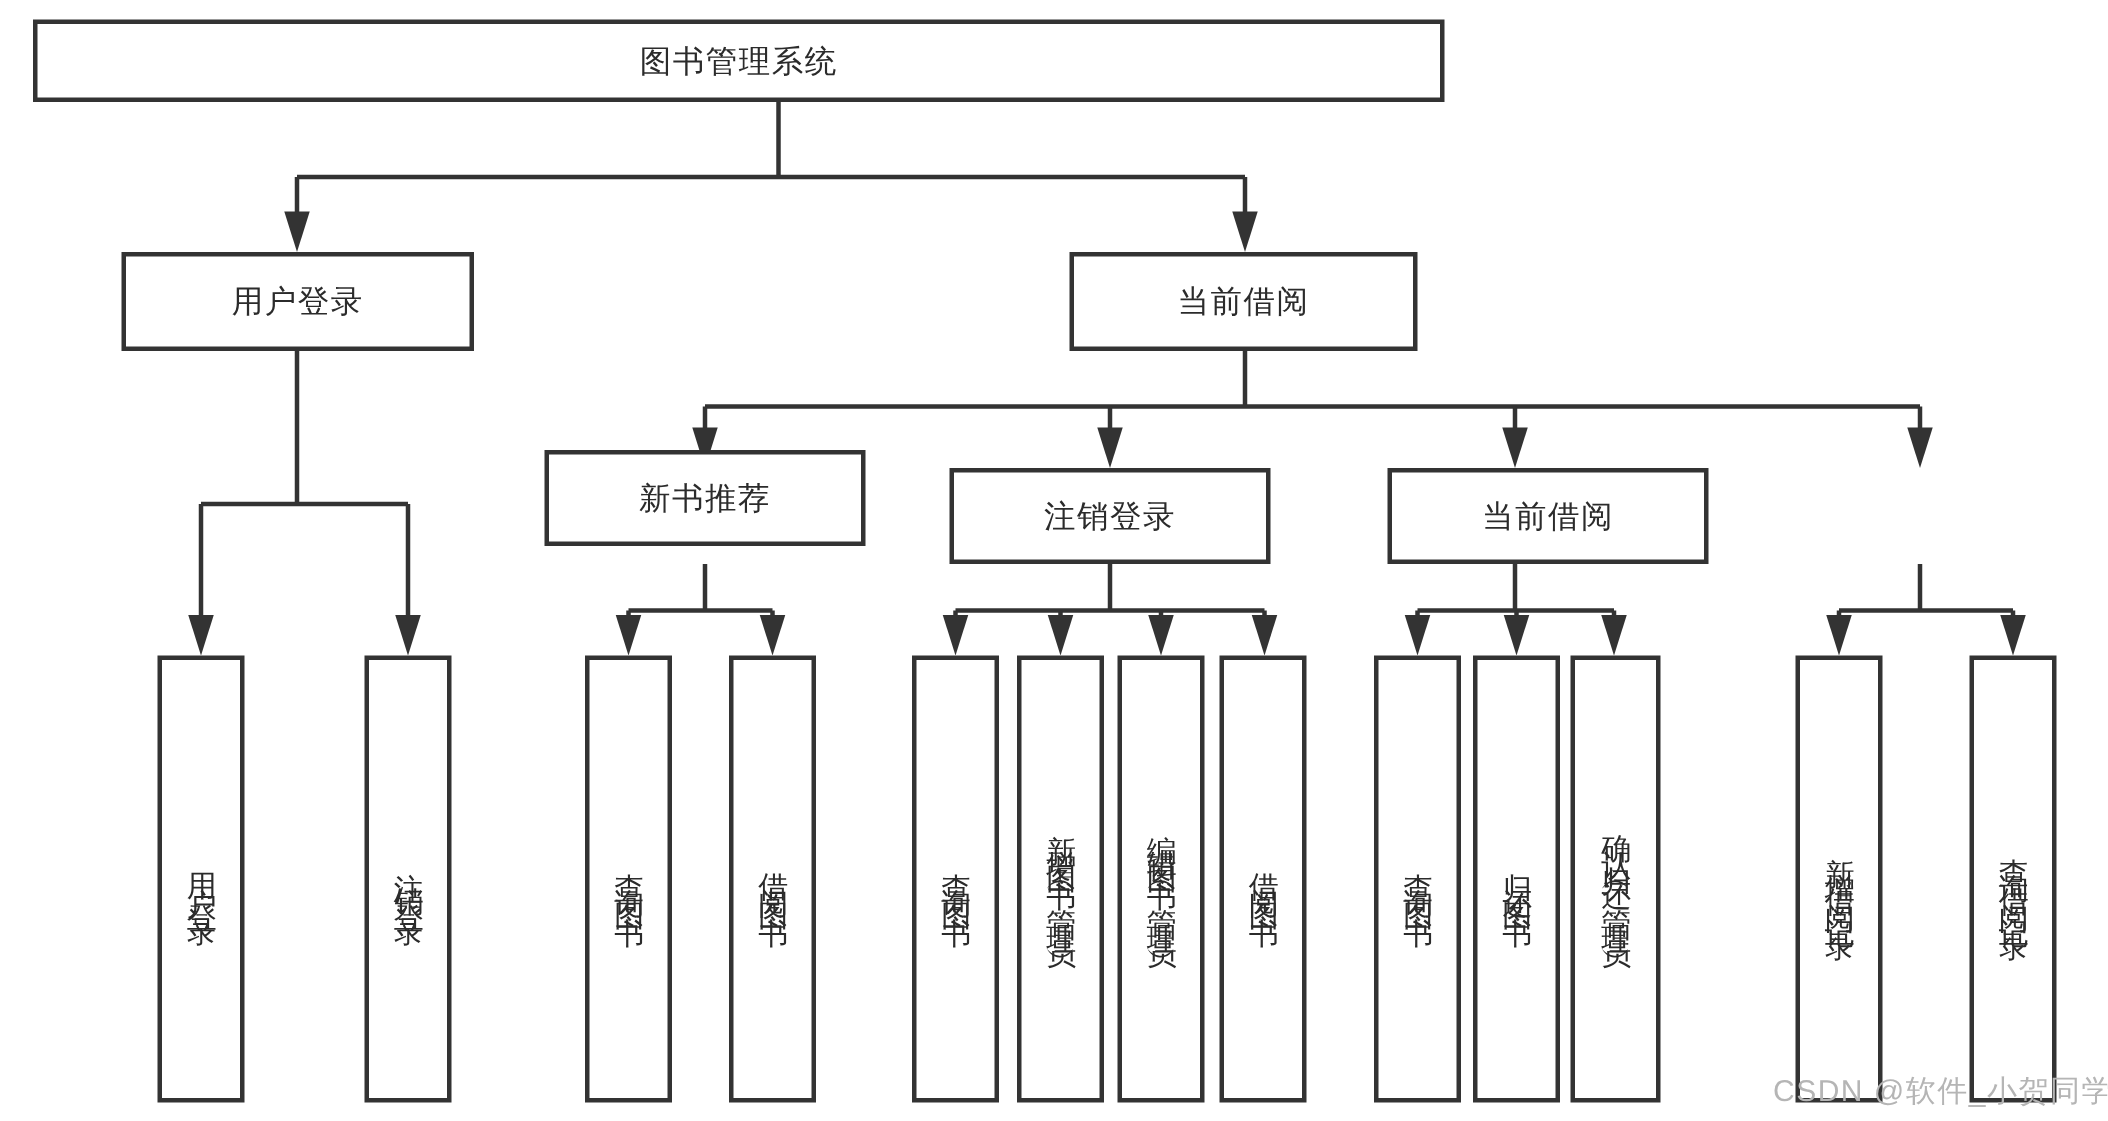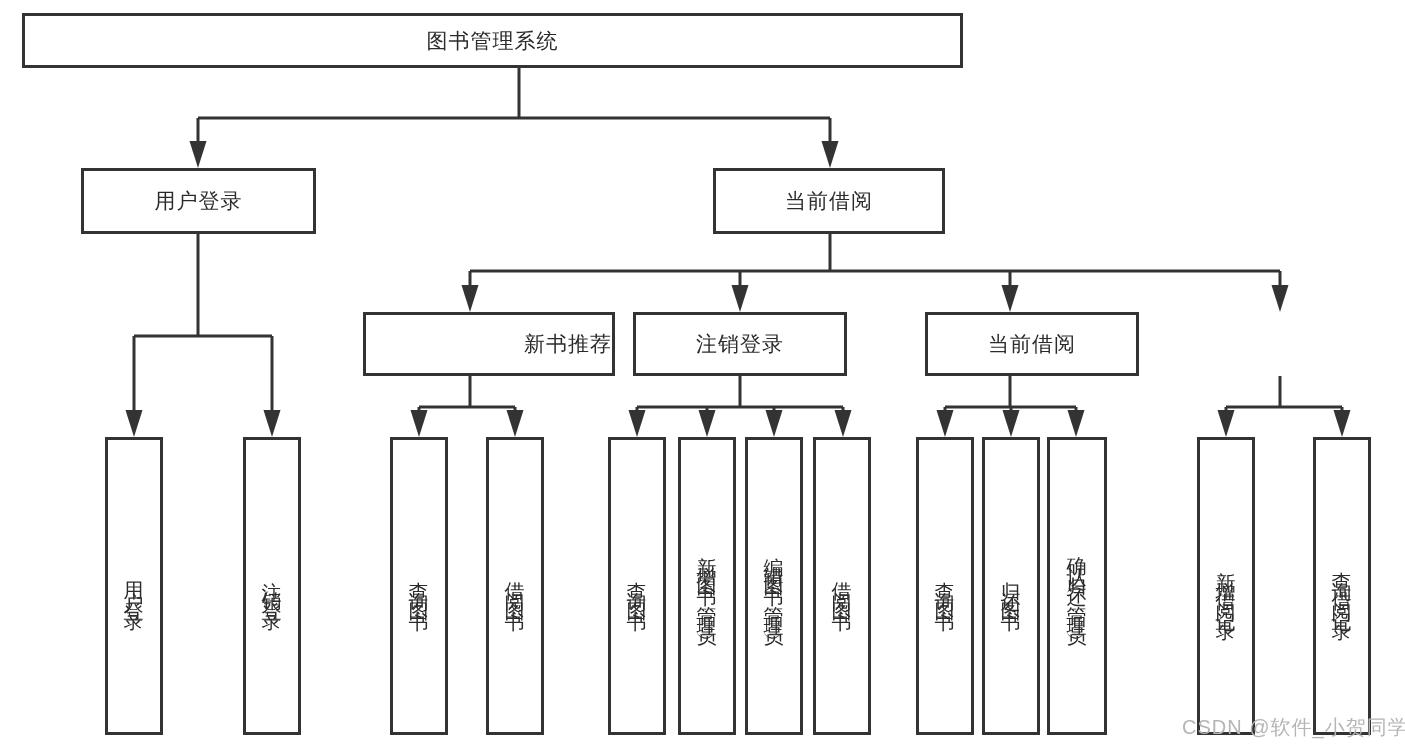--- a/index.html
+++ b/index.html
@@ -121,21 +121,21 @@
     <span>图书管理系统</span>
   </div>
 
   <div class="node h" style="left:81px; top:168px; width:235px; height:66px;">
     <span>用户登录</span>
   </div>
   <div class="node h" style="left:713px; top:168px; width:232px; height:66px;">
     <span>当前借阅</span>
   </div>
 
-  <div class="node h" style="left:363px; top:312px; width:252px; height:64px;justify-content:flex-end;">
+  <div class="node h" style="left:363px; top:300px; width:214px; height:64px;">
     <span>新书推荐</span>
   </div>
   <div class="node h" style="left:633px; top:312px; width:214px; height:64px;">
     <span>注销登录</span>
   </div>
   <div class="node h" style="left:903px; top:312px; width:214px; height:64px;margin-left:22px;">
     <span>当前借阅</span>
   </div>
 
   <div class="node v" style="left:105px; top:437px; width:58px; height:298px;">

